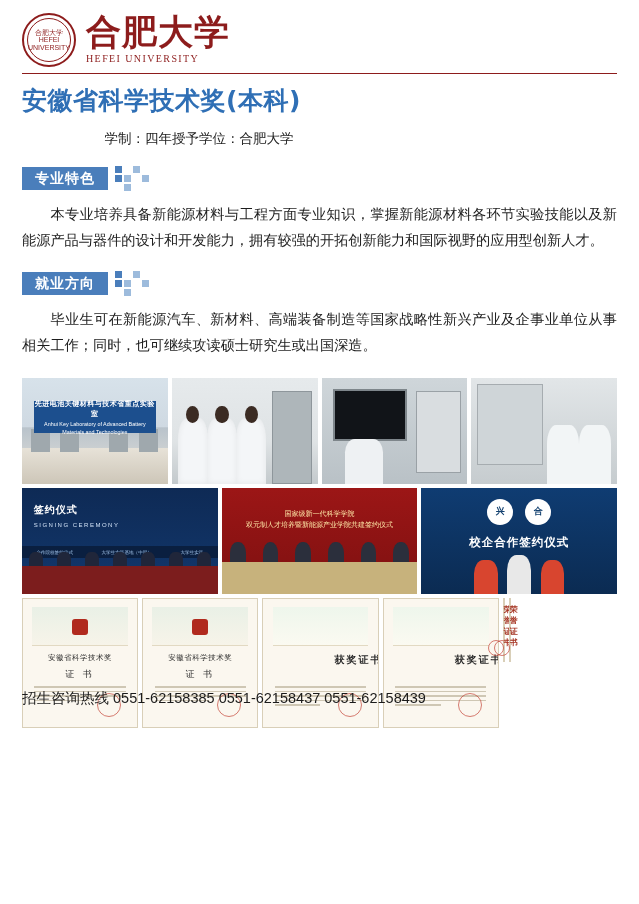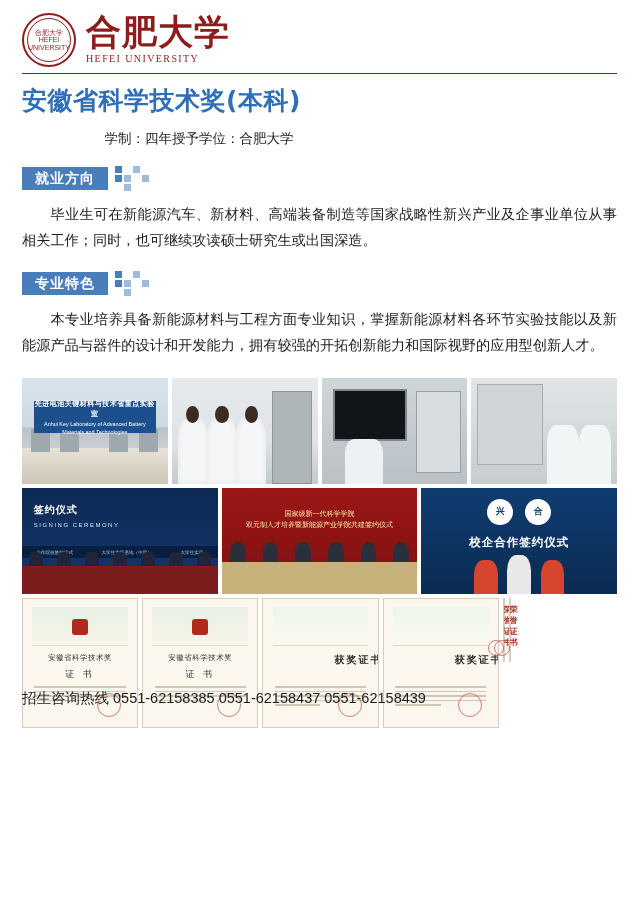--- a/index.html
+++ b/index.html
@@ -433,58 +433,58 @@
     <div class="meta-1">
       <span>学制：</span><span>四年</span>
     </div>
     <div class="meta-2">
       <span>授予学位：</span><span>合肥大学</span>
     </div>
   </div>
 
   <div class="section">
     <div class="tag-row">
+      <div class="tag">专业特色</div>
+      <div class="dots">
+        <i class="d1"></i>
+          <i class="blank"></i>
+          <i class="d2"></i>
+          <i class="blank"></i>
+        <i class="d1"></i>
+          <i class="d2"></i>
+          <i class="blank"></i>
+          <i class="d2"></i>
+        <i class="blank"></i>
+          <i class="d2"></i>
+          <i class="blank"></i>
+          <i class="blank"></i>
+      </div>
+    </div>
+    <div class="body-text">本专业培养具备新能源材料与工程方面专业知识，掌握新能源材料各环节实验技能以及新能源产品与器件的设计和开发能力，拥有较强的开拓创新能力和国际视野的应用型创新人才。</div>
+  </div>
+
+  <div class="section">
+    <div class="tag-row">
       <div class="tag">就业方向</div>
       <div class="dots">
         <i class="d1"></i>
           <i class="blank"></i>
           <i class="d2"></i>
           <i class="blank"></i>
         <i class="d1"></i>
           <i class="d2"></i>
           <i class="blank"></i>
           <i class="d2"></i>
         <i class="blank"></i>
           <i class="d2"></i>
           <i class="blank"></i>
           <i class="blank"></i>
       </div>
     </div>
     <div class="body-text">毕业生可在新能源汽车、新材料、高端装备制造等国家战略性新兴产业及企事业单位从事相关工作；同时，也可继续攻读硕士研究生或出国深造。</div>
-  </div>
-
-  <div class="section">
-    <div class="tag-row">
-      <div class="tag">专业特色</div>
-      <div class="dots">
-        <i class="d1"></i>
-          <i class="blank"></i>
-          <i class="d2"></i>
-          <i class="blank"></i>
-        <i class="d1"></i>
-          <i class="d2"></i>
-          <i class="blank"></i>
-          <i class="d2"></i>
-        <i class="blank"></i>
-          <i class="d2"></i>
-          <i class="blank"></i>
-          <i class="blank"></i>
-      </div>
-    </div>
-    <div class="body-text">本专业培养具备新能源材料与工程方面专业知识，掌握新能源材料各环节实验技能以及新能源产品与器件的设计和开发能力，拥有较强的开拓创新能力和国际视野的应用型创新人才。</div>
   </div>
 
   <div class="photos">
 
     <div class="photo-row r1">
       <div class="ph lab1">
         <div class="bench"></div>
         <div class="box" style="left:6%"></div>
         <div class="box" style="left:26%"></div>
         <div class="box" style="left:60%"></div>

